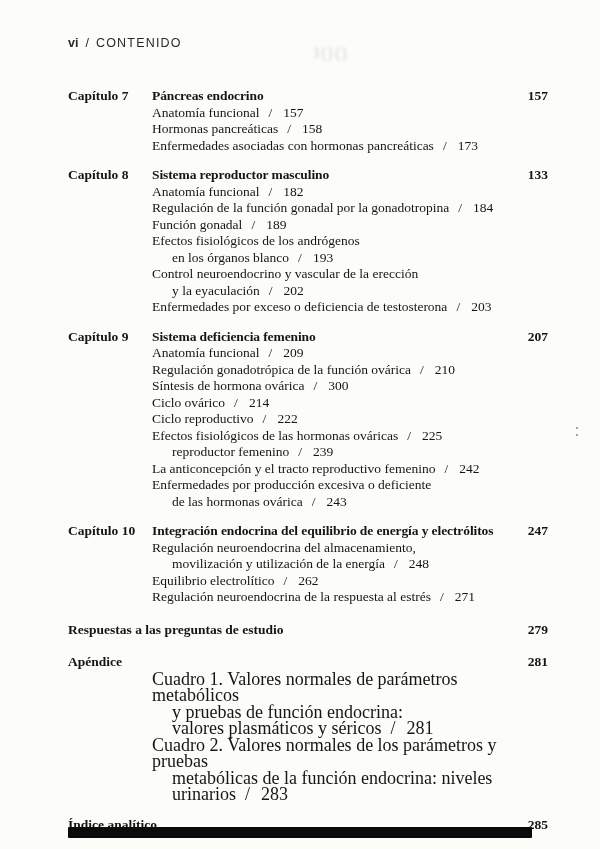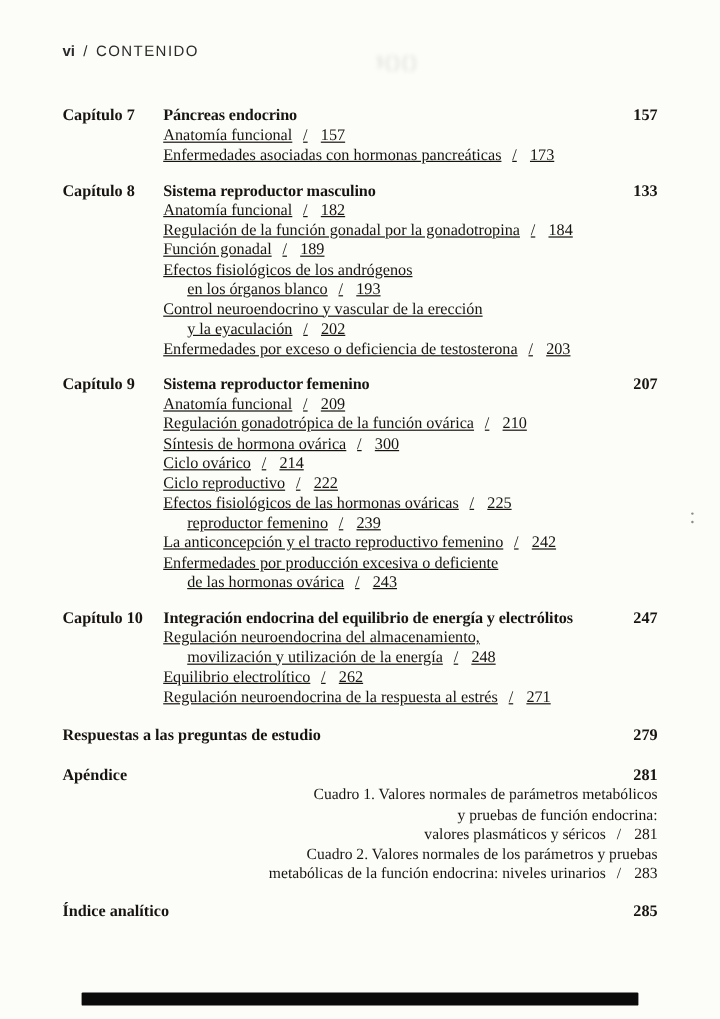--- a/index.html
+++ b/index.html
@@ -4,50 +4,50 @@
 <style>
   html, body { margin: 0; padding: 0; }
   body {
     width: 600px; height: 849px;
     background: #fcfcf9;
     font-family: "Liberation Serif", serif;
     color: #181511;
     position: relative;
     overflow: hidden;
   }
-  .page { padding: 36px 52px 0 52px; position: relative; }
+  .page { padding: 36px 52px 0 68px; position: relative; }
 
   
   .header {
     font-family: "Liberation Sans", sans-serif;
     font-size: 12.5px; color: #2a2a2a;
     margin-bottom: 38px;
   }
   .folio { font-weight: 700; }
   .hsep { margin: 0 7px; color: #2a2a2a; }
   .htitle { letter-spacing: 1.2px; }
 
   
   .chapter { margin-bottom: 13px; font-size: 13.5px; }
   .ch-row { display: flex; align-items: center; line-height: 16.5px; }
   .ch-label { flex: none; width: 84px; font-weight: 700; }
   .ch-title { font-weight: 700; white-space: nowrap; letter-spacing: -0.1px; }
   .ch-page { margin-left: auto; font-weight: 700; padding-left: 6px; }
 
-  .items { margin-left: 84px; text-decoration: underline; }
+  .items { margin-left: 84px; }
   .item { line-height: 16.5px; }
   .cont { padding-left: 20px; }
   .slash { margin: 0 11px 0 9px; }
 
   
   .bm { display: flex; align-items: baseline; font-size: 13.5px; line-height: 16.5px; }
   .bm-title { font-weight: 700; text-align: right; }
   .bm-page { margin-left: auto; font-weight: 700; padding-left: 6px; }
   .bm-gap { margin-bottom: 16px; }
-  .apendice-items { margin-left: 84px; font-size: 13px; margin-bottom: 14px; text-align: right; }
+  .apendice-items { margin-left: 84px; font-size: 18px; margin-bottom: 14px; }
 
   
   .smudge {
     position: absolute; left: 283px; top: 44px; width: 64px; height: 22px;
     color: rgba(150,150,150,0.38);
     font-family: "Liberation Sans", sans-serif; font-size: 15px;
     transform: scaleX(-1);
     filter: blur(1.6px);
     pointer-events: none;
     user-select: none;
@@ -84,20 +84,23 @@
     <div class="ch-row">
       <span class="ch-label">Capítulo 7</span>
       <span class="ch-title">Páncreas endocrino</span>
       <span class="ch-page">157</span>
     </div>
     <div class="items">
       <div class="item">
         <span>Anatomía funcional</span><span class="slash">/</span><span>157</span>
       </div>
       <div class="item">
+        <span>Hormonas pancreáticas</span><span class="slash">/</span><span>158</span>
+      </div>
+      <div class="item">
         <span>Enfermedades asociadas con hormonas pancreáticas</span><span class="slash">/</span><span>173</span>
       </div>
     </div>
   </section>
 
   <section class="chapter">
     <div class="ch-row">
       <span class="ch-label">Capítulo 8</span>
       <span class="ch-title">Sistema reproductor masculino</span>
       <span class="ch-page">133</span>
@@ -126,21 +129,21 @@
       </div>
       <div class="item">
         <span>Enfermedades por exceso o deficiencia de testosterona</span><span class="slash">/</span><span>203</span>
       </div>
     </div>
   </section>
 
   <section class="chapter">
     <div class="ch-row">
       <span class="ch-label">Capítulo 9</span>
-      <span class="ch-title">Sistema reproductor femenino</span>
+      <span class="ch-title">Sistema deficiencia femenino</span>
       <span class="ch-page">207</span>
     </div>
     <div class="items">
       <div class="item">
         <span>Anatomía funcional</span><span class="slash">/</span><span>209</span>
       </div>
       <div class="item">
         <span>Regulación gonadotrópica de la función ovárica</span><span class="slash">/</span><span>210</span>
       </div>
       <div class="item">

